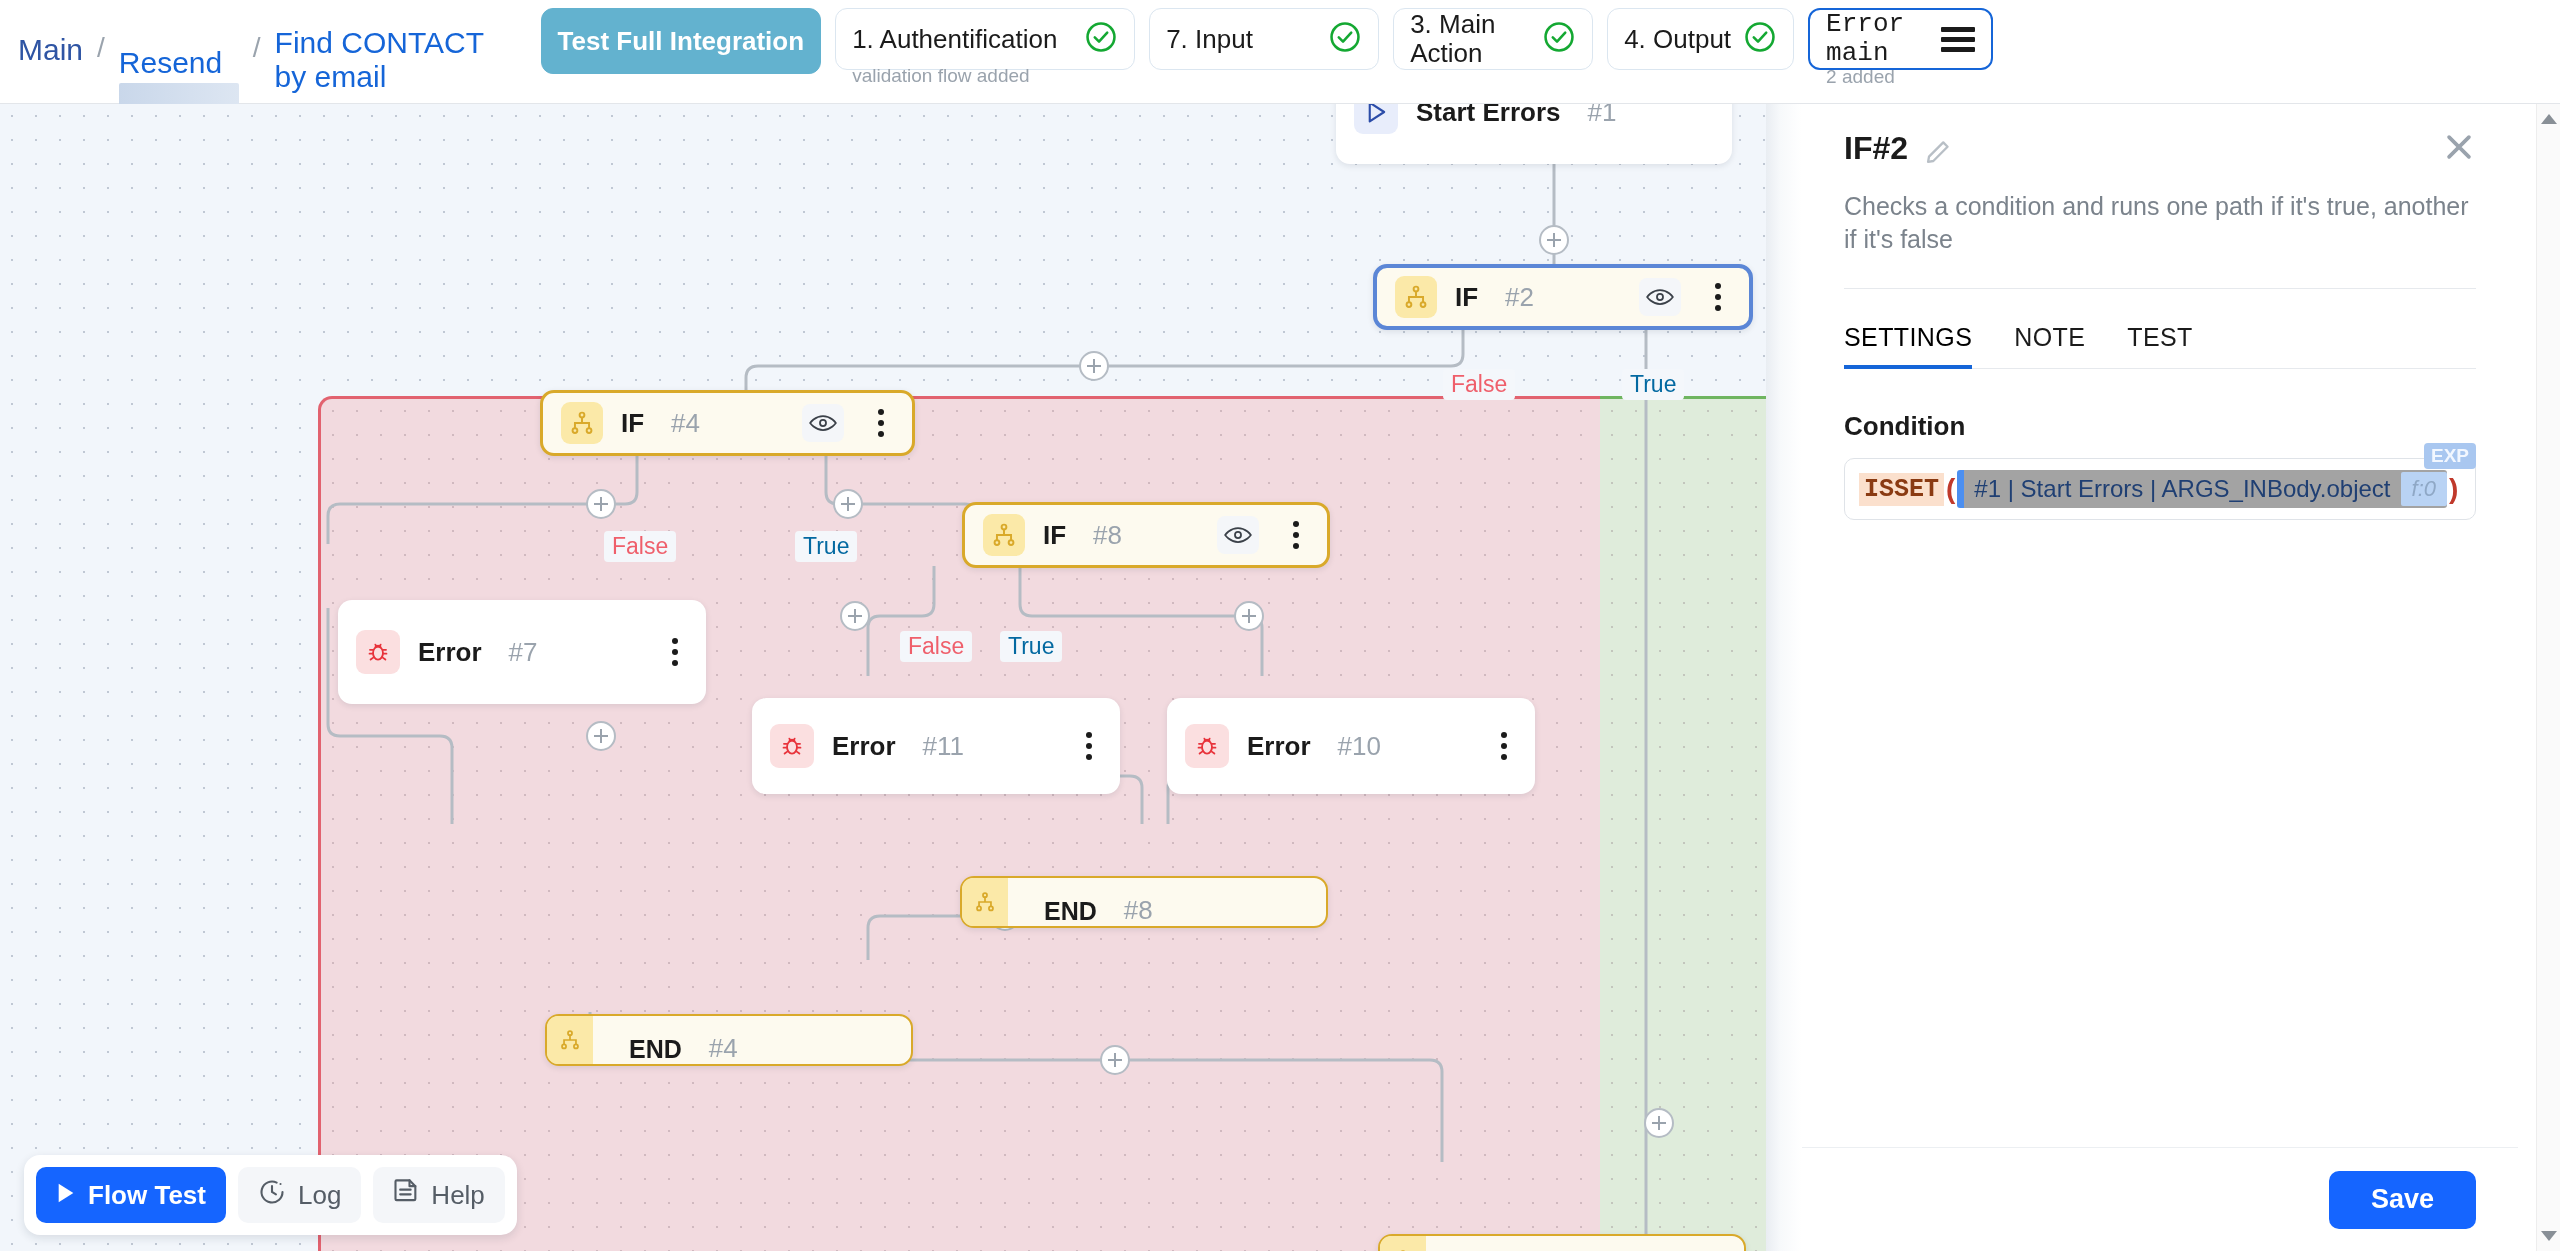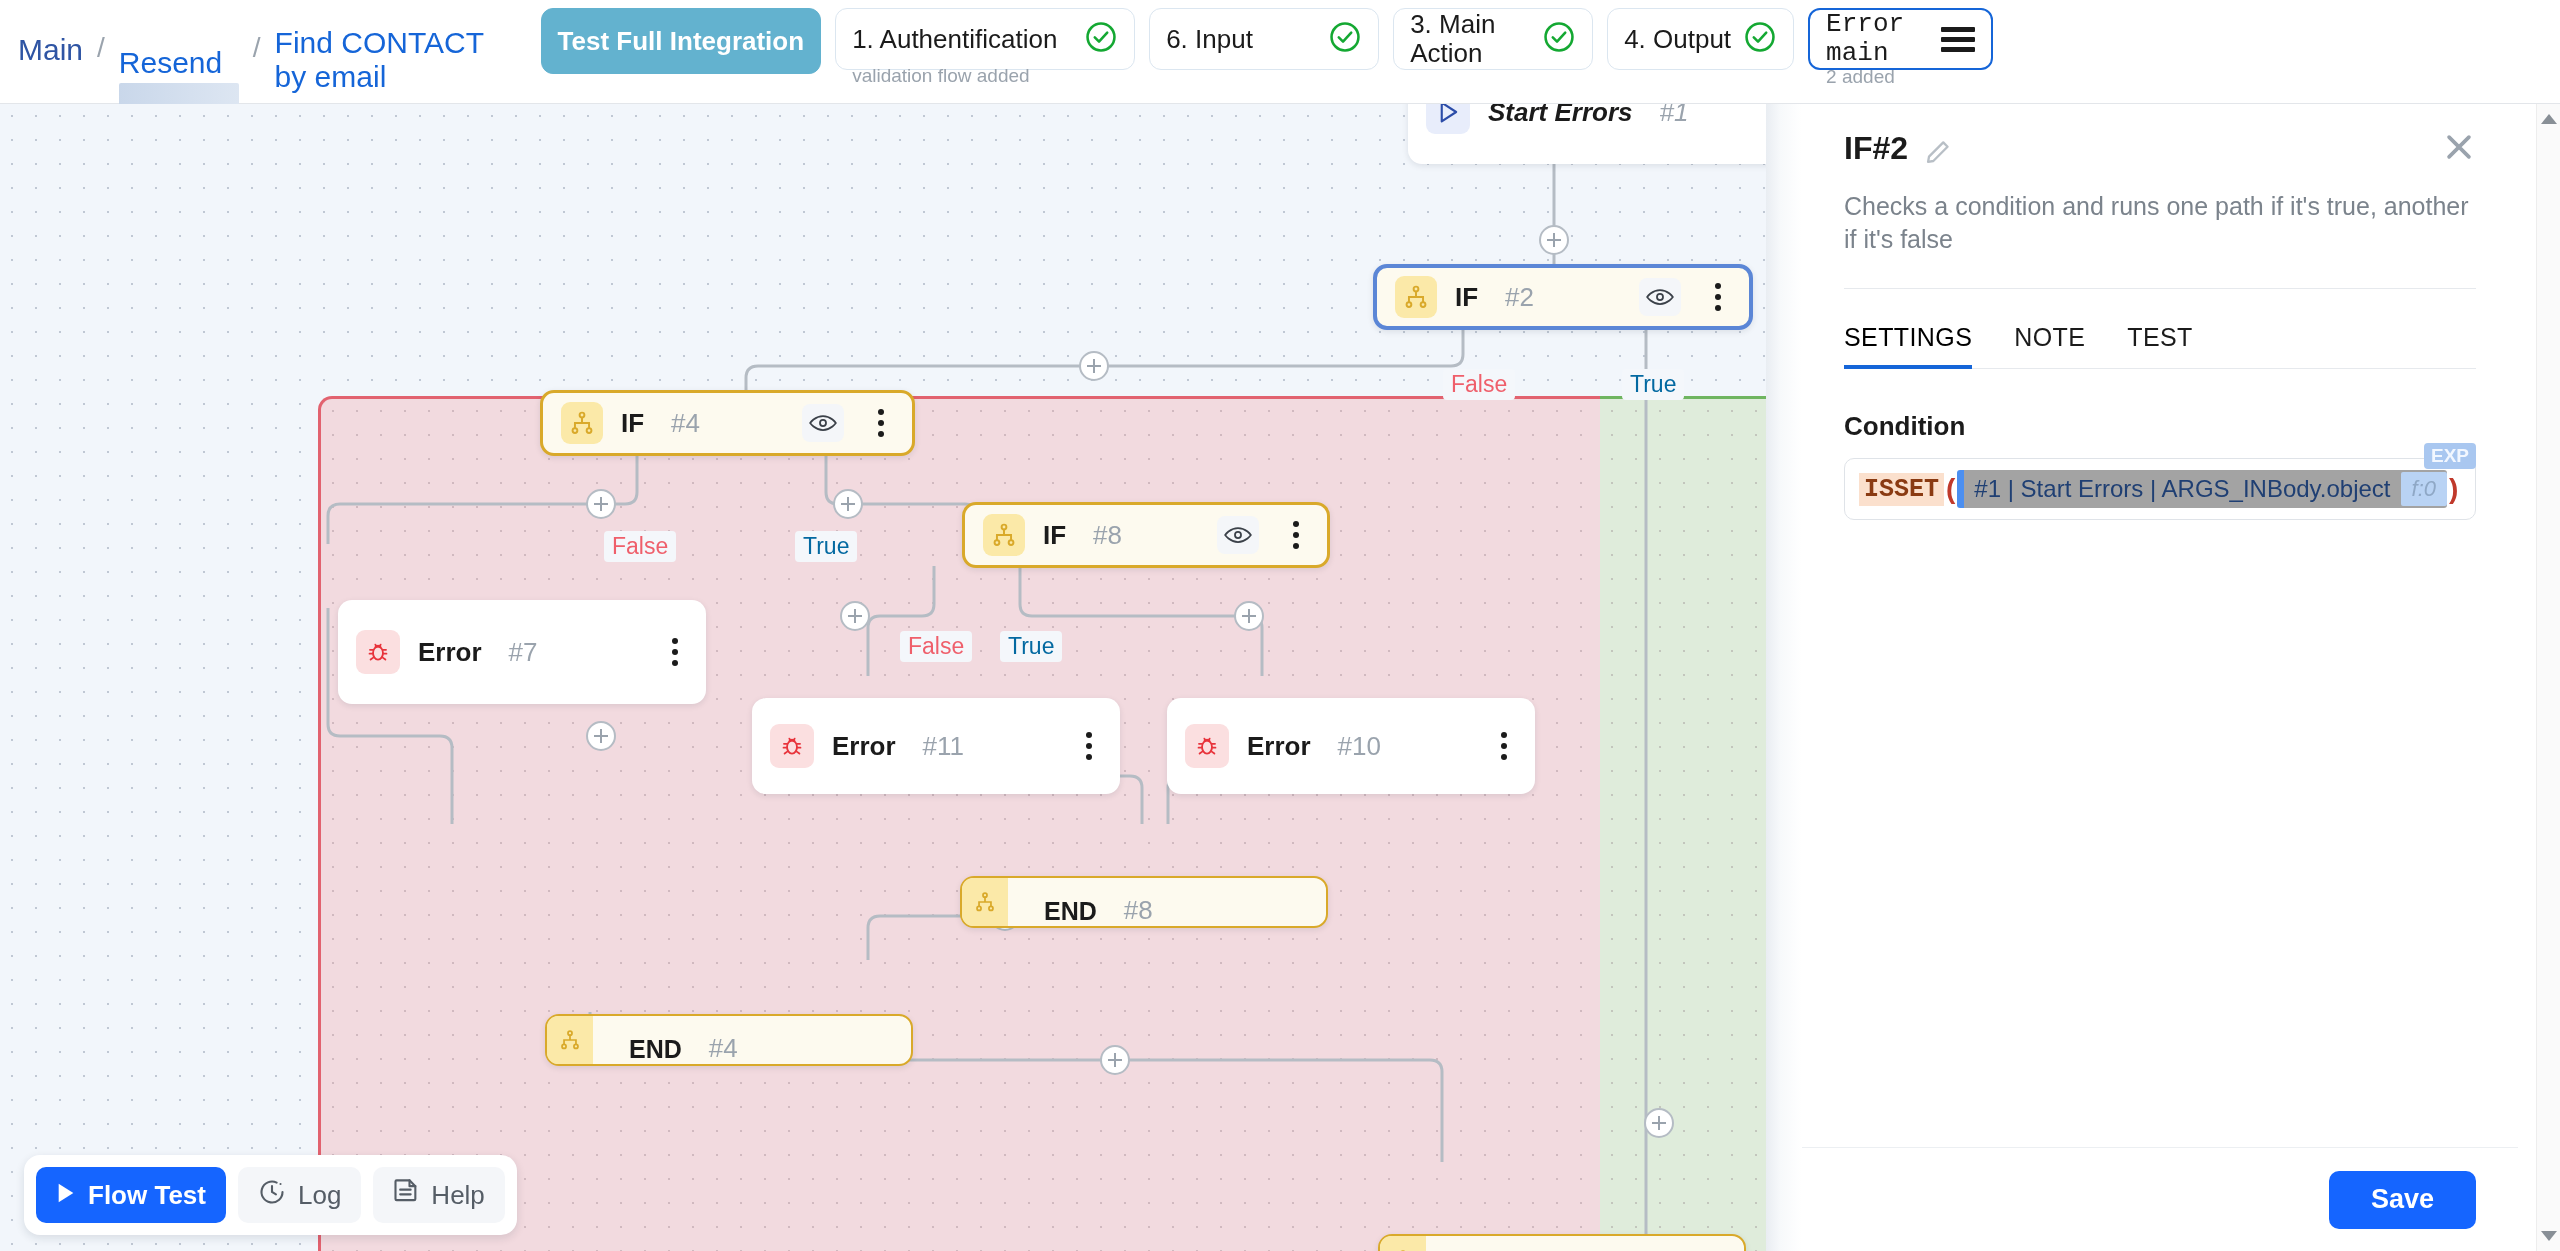--- a/index.html
+++ b/index.html
@@ -240,21 +240,21 @@
       <span class="check">
         <svg width="34" height="34" viewBox="0 0 24 24">
             <circle cx="12" cy="12" r="9.5" fill="none" stroke="#14a832" stroke-width="1.8"></circle>
             <path d="M7.6 12.3l3 3 5.8-6.4" fill="none" stroke="#14a832" stroke-width="1.8" stroke-linecap="round" stroke-linejoin="round"></path>
           </svg>
       </span>
       <span class="sub">validation flow added</span>
     </div>
 
     <div class="step" style="min-width:230px;">
-      <span class="txt">6. Input</span>
+      <span class="txt">7. Input</span>
       <span class="check">
         <svg width="34" height="34" viewBox="0 0 24 24">
             <circle cx="12" cy="12" r="9.5" fill="none" stroke="#14a832" stroke-width="1.8"></circle>
             <path d="M7.6 12.3l3 3 5.8-6.4" fill="none" stroke="#14a832" stroke-width="1.8" stroke-linecap="round" stroke-linejoin="round"></path>
           </svg>
       </span>
     </div>
 
     <div class="step" style="min-width:200px;">
       <span class="txt" style="max-width:120px;">3. Main Action</span>
@@ -333,21 +333,21 @@
   <div class="plus" style="left:1100px; top:941px;"></div>
   <div class="plus" style="left:1644px; top:1004px;"></div>
 
   <div class="elabel f" style="left:1443px; top:265px;">False</div>
   <div class="elabel t" style="left:1622px; top:265px;">True</div>
   <div class="elabel f" style="left:604px;  top:427px;">False</div>
   <div class="elabel t" style="left:795px;  top:427px;">True</div>
   <div class="elabel f" style="left:900px;  top:527px;">False</div>
   <div class="elabel t" style="left:1000px; top:527px;">True</div>
 
-  <div class="node start" style="left:1408px; top:-44px; width:396px; height:104px;font-style:italic;">
+  <div class="node start" style="left:1336px; top:-44px; width:396px; height:104px;">
     <span class="ico">
       <svg width="30" height="30" viewBox="0 0 24 24">
           <path d="M7 4.5 L18.5 12 L7 19.5 Z" fill="none" stroke="#2b4ca8" stroke-width="1.7" stroke-linejoin="round"></path>
         </svg>
     </span>
     <span class="lbl">Start Errors</span>
     <span class="num">#1</span>
   </div>
 
   <div class="node iff sel" style="left:1373px; top:160px; width:380px; height:66px;">

